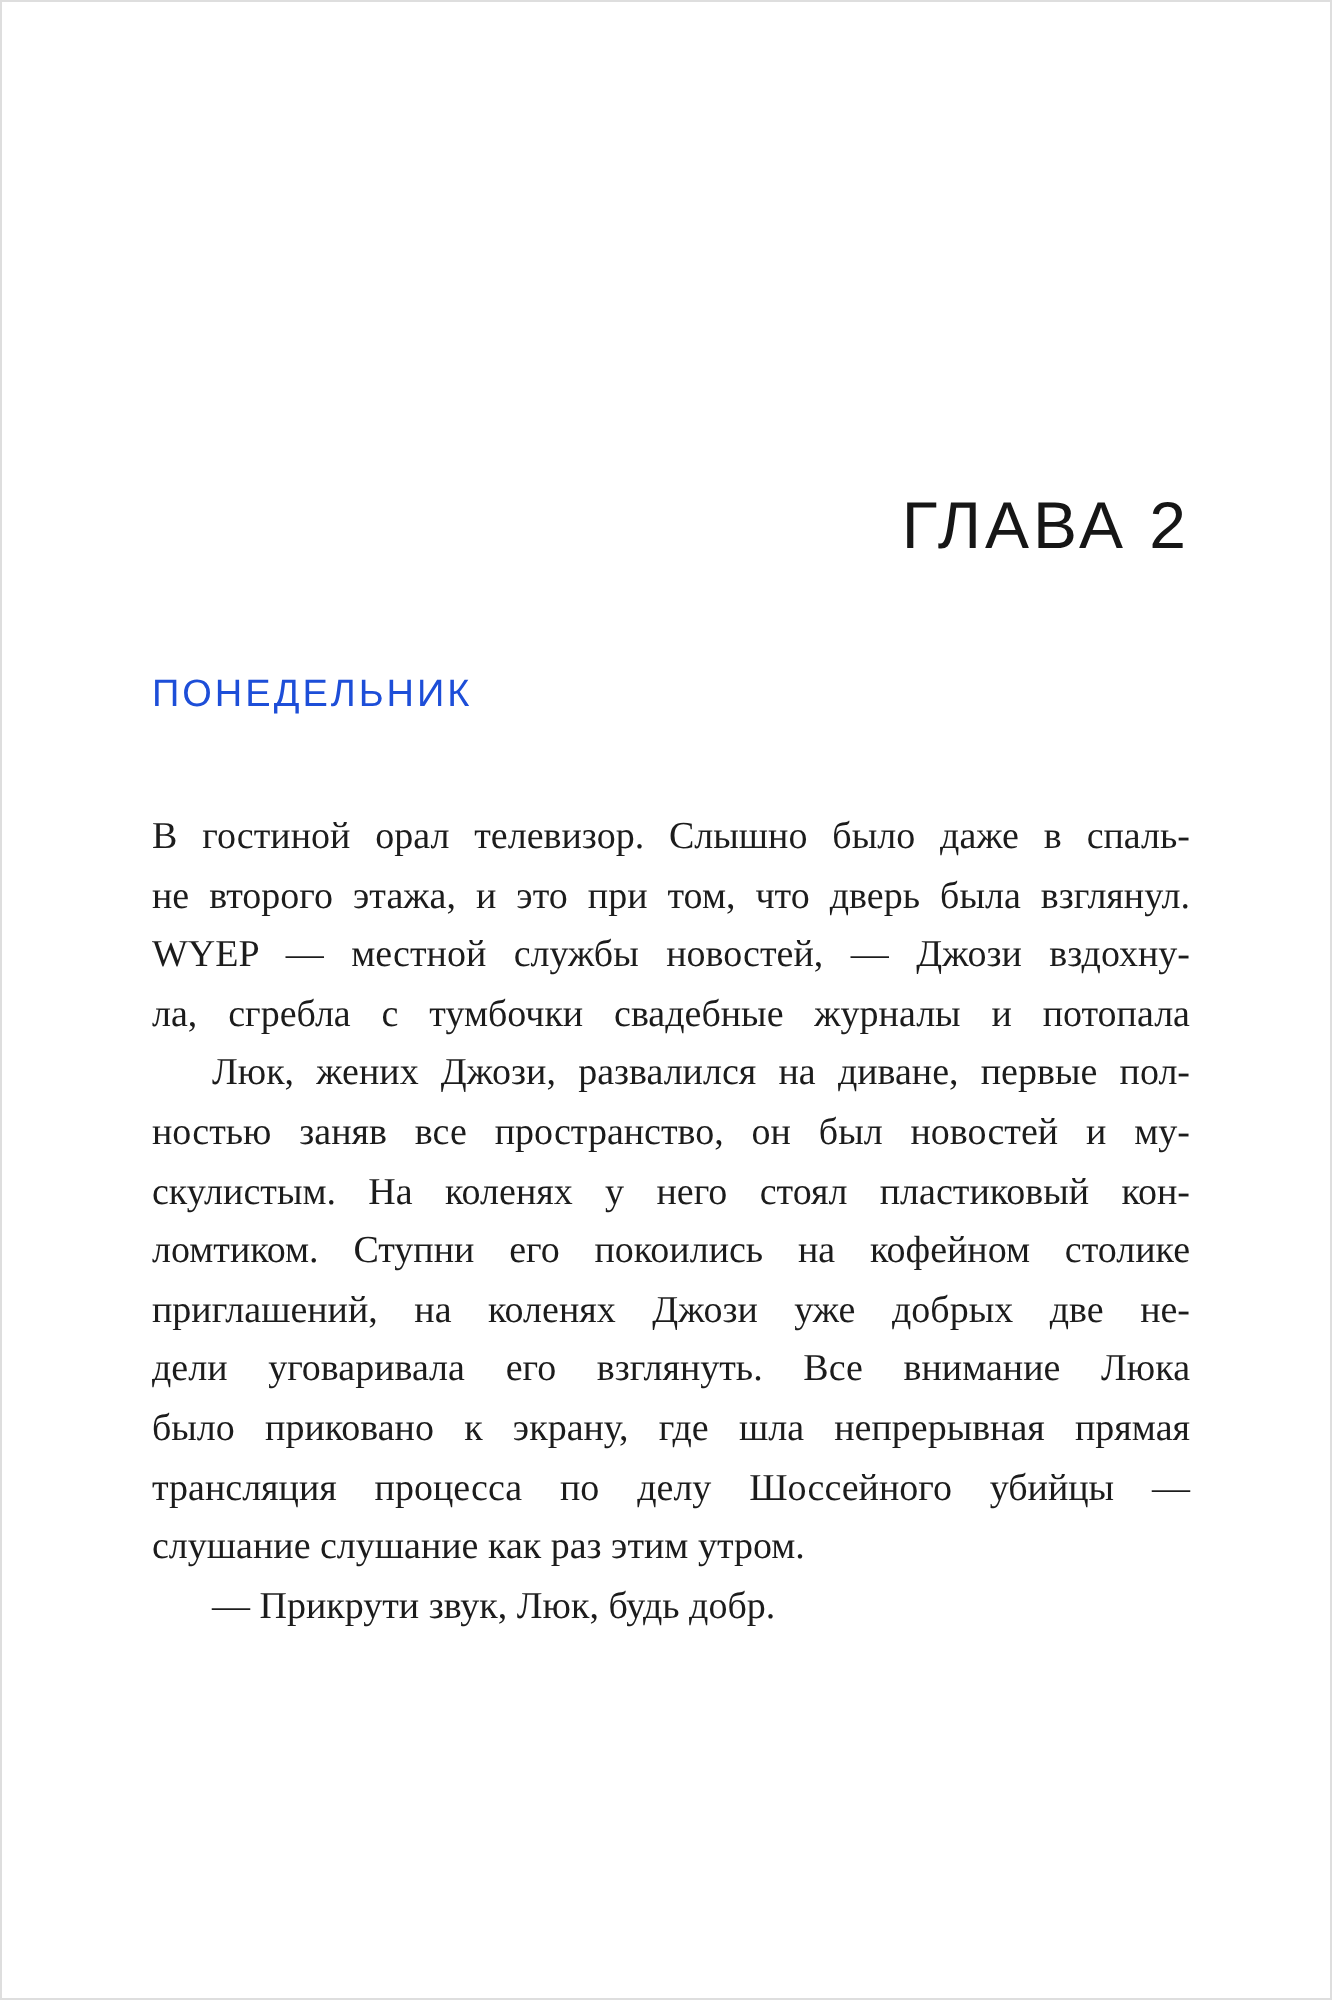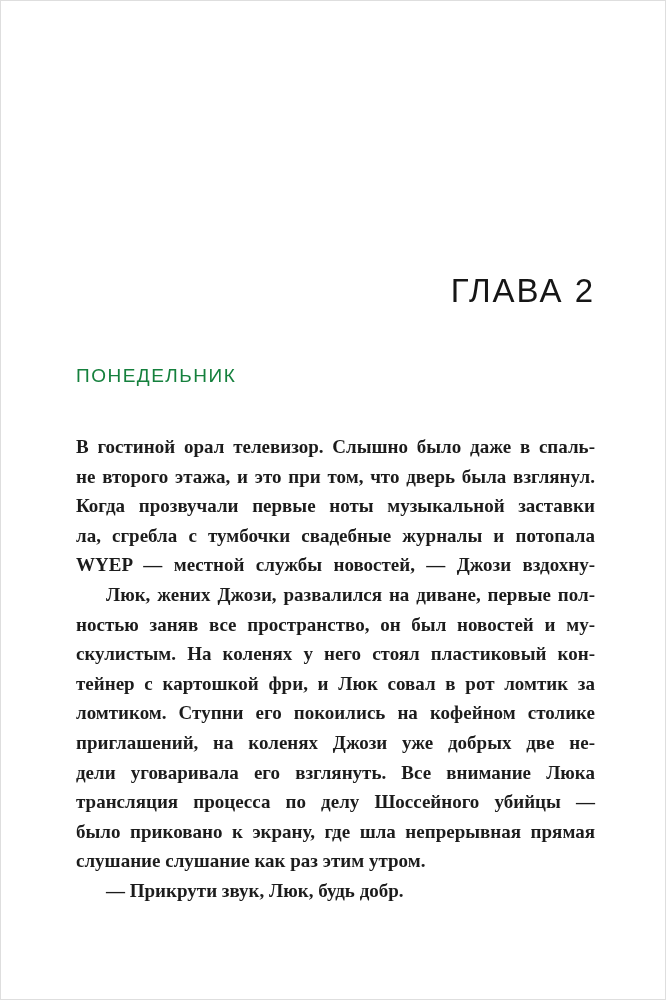--- a/index.html
+++ b/index.html
@@ -14,88 +14,84 @@
     margin: 0 auto;
     background: #ffffff;
     border: 1px solid #dedede;
     box-sizing: border-box;
     overflow: hidden;
     color: #1c1c1c;
     font-family: "Liberation Serif", "DejaVu Serif", serif;
   }
   .content {
     padding: 0 70px 0 75px;
-    margin-top: 28px;
   }
   .chapter-title {
     margin: 0;
     padding-top: 245px;
     font-family: "Liberation Sans", "DejaVu Sans", sans-serif;
     font-weight: 400;
     font-size: 33px;
     line-height: 34px;
     letter-spacing: 2px;
     text-align: right;
     color: #161616;
   }
   .section-heading {
     margin: 57px 0 0 0;
     font-family: "Liberation Sans", "DejaVu Sans", sans-serif;
     font-weight: 400;
     font-size: 19px;
     line-height: 22px;
     letter-spacing: 1.5px;
-    color: #15803d;
+    color: #1d4ed8;
   }
   .body-text {
     margin-top: 45px;
     font-size: 19px;
     line-height: 29.6px;
     color: #1c1c1c;
   }
   .paragraph {
     margin: 0;
   }
   .line {
     text-align: left;
-    font-weight: bold;
   }
   .line.j {
     text-align: justify;
     text-align-last: justify;
   }
   .line.indent {
     text-indent: 30px;
   }
 </style>
 </head>
 <body>
 
 <div class="page">
   <div class="content">
     <h1 class="chapter-title">ГЛАВА 2</h1>
     <h2 class="section-heading">ПОНЕДЕЛЬНИК</h2>
     <div class="body-text">
         <div class="paragraph">
           <div class="line j">В гостиной орал телевизор. Слышно было даже в спаль-</div>
           <div class="line j">не второго этажа, и это при том, что дверь была взглянул.</div>
-          <div class="line j">Когда прозвучали первые ноты музыкальной заставки</div>
+          <div class="line j">WYEP — местной службы новостей, — Джози вздохну-</div>
           <div class="line j">ла, сгребла с тумбочки свадебные журналы и потопала</div>
-          <div class="line j">WYEP — местной службы новостей, — Джози вздохну-</div>
         </div>
         <div class="paragraph">
           <div class="line j indent">Люк, жених Джози, развалился на диване, первые пол-</div>
           <div class="line j">ностью заняв все пространство, он был новостей и му-</div>
           <div class="line j">скулистым. На коленях у него стоял пластиковый кон-</div>
-          <div class="line j">тейнер с картошкой фри, и Люк совал в рот ломтик за</div>
           <div class="line j">ломтиком. Ступни его покоились на кофейном столике</div>
           <div class="line j">приглашений, на коленях Джози уже добрых две не-</div>
           <div class="line j">дели уговаривала его взглянуть. Все внимание Люка</div>
+          <div class="line j">было приковано к экрану, где шла непрерывная прямая</div>
           <div class="line j">трансляция процесса по делу Шоссейного убийцы —</div>
-          <div class="line j">было приковано к экрану, где шла непрерывная прямая</div>
           <div class="line">слушание слушание как раз этим утром.</div>
         </div>
         <div class="paragraph">
           <div class="line indent">— Прикрути звук, Люк, будь добр.</div>
         </div>
       </div>
   </div>
 </div>
 
 </body></html>

